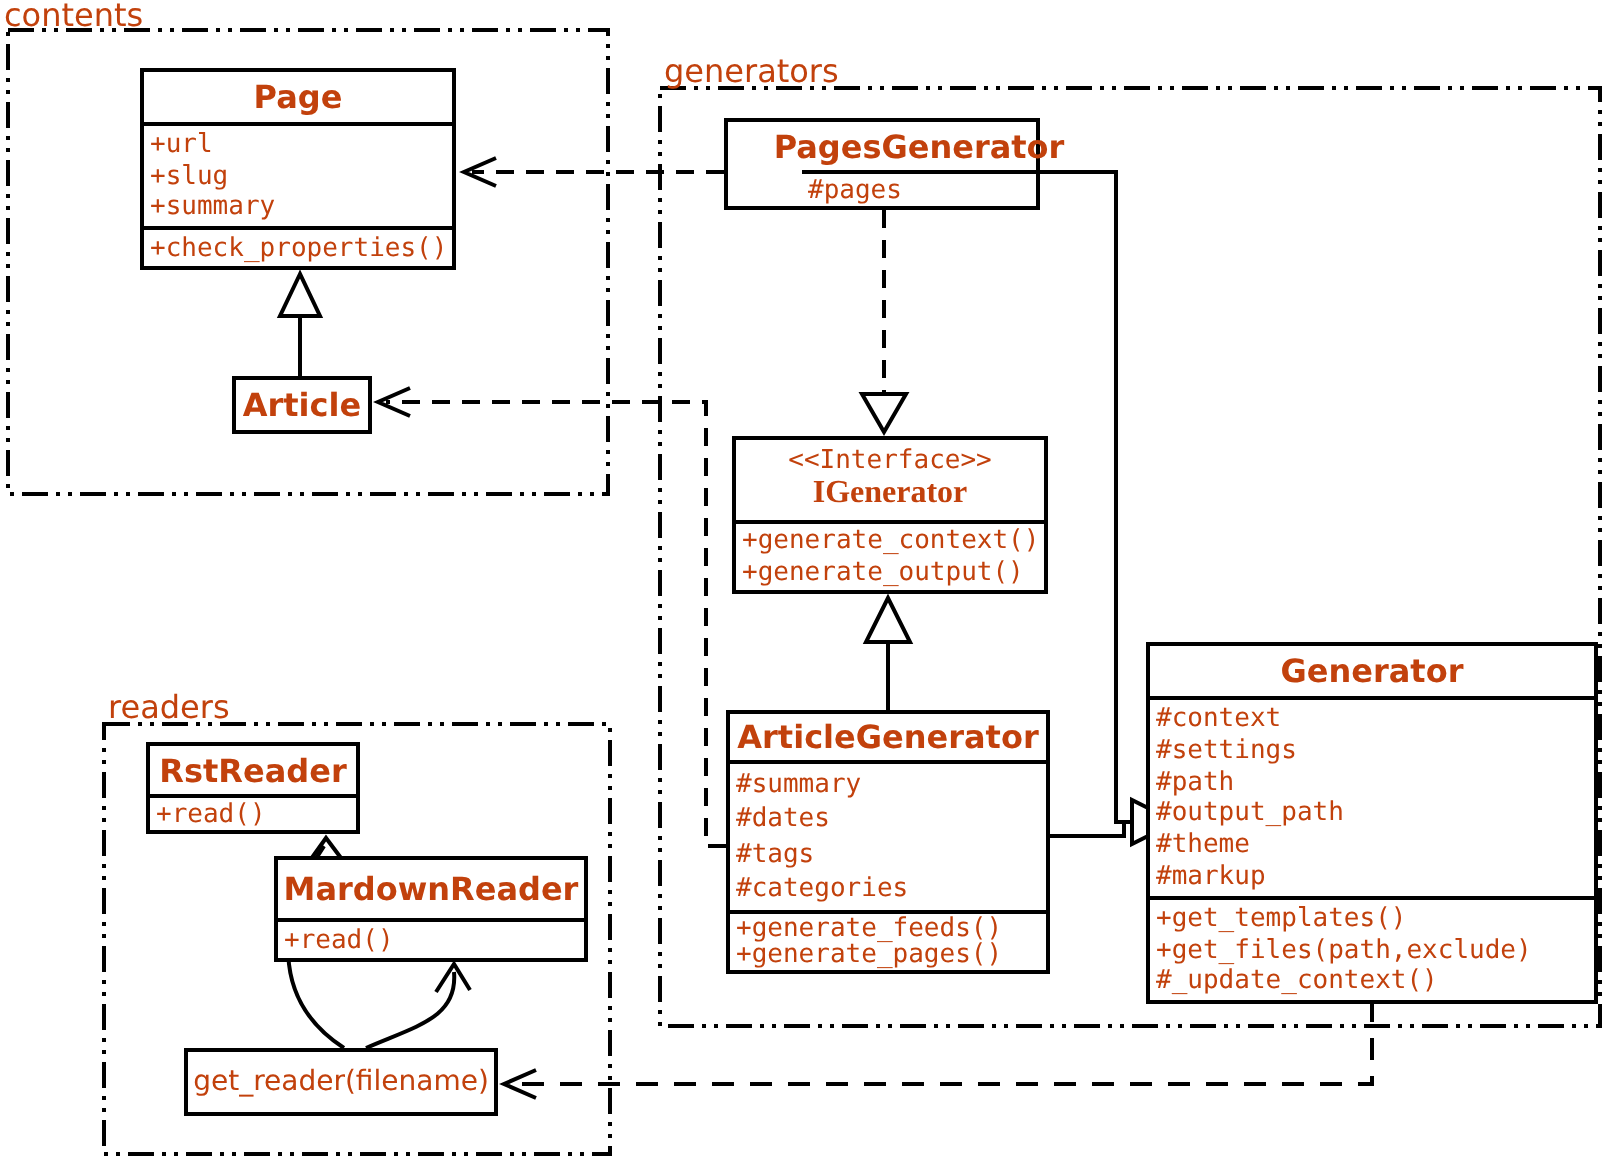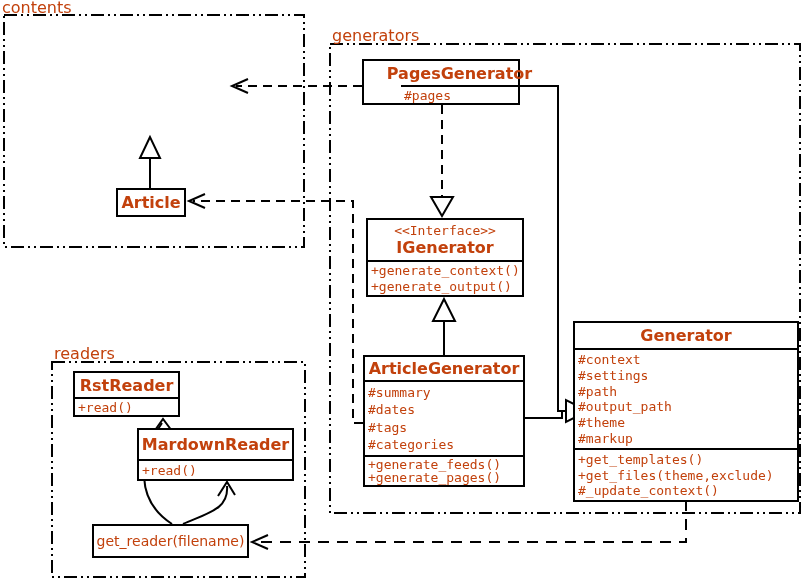--- a/index.html
+++ b/index.html
@@ -57,36 +57,47 @@
     <polyline points="153,433 163,419 172,431" fill="none" stroke="#000" stroke-width="2"></polyline>
 
     <path d="M 183 524 C 208 513 229 509 227 486" fill="none" stroke="#000" stroke-width="2"></path>
     <polyline points="218,496 227,482 235,495" fill="none" stroke="#000" stroke-width="2"></polyline>
   </svg>
 
   <div class="pkg-label" style="left:2px;top:0;">contents</div>
   <div class="pkg-label" style="left:332px;top:28px;">generators</div>
   <div class="pkg-label" style="left:54px;top:346px;">readers</div>
 
+  <div class="cls" style="left:70px;top:34px;width:158px;height:101px;">
+    <div class="cls-title" style="height:25px;">Page</div>
+    <div class="cls-sec" style="height:52px;">
+      <div class="member">+url</div>
+      <div class="member">+slug</div>
+      <div class="member">+summary</div>
+    </div>
+    <div class="cls-sec" style="flex:1 1 auto;">
+      <div class="member">+check_properties()</div>
+    </div>
+  </div>
 
   <div class="cls" style="left:116px;top:188px;width:70px;height:29px;">
     <div class="cls-title" style="flex:1 1 auto;">Article</div>
   </div>
 
   <div class="cls" style="left:362px;top:59px;width:158px;height:46px;padding-left:37px;">
     <div class="cls-title" style="height:24px;">PagesGenerator</div>
     <div class="cls-sec" style="flex:1 1 auto;">
       <div class="member">#pages</div>
     </div>
   </div>
 
   <div class="cls" style="left:366px;top:218px;width:158px;height:79px;">
     <div style="height:40px;display:flex;flex-direction:column;justify-content:center;">
       <div class="stereotype">&lt;&lt;Interface&gt;&gt;</div>
-      <div class="cls-title" style="height:18px;">IGenerator</div>
+      <div class="cls-title" style="height:18px;font-family:Liberation Serif, serif;">IGenerator</div>
     </div>
     <div class="cls-sec" style="flex:1 1 auto;">
       <div class="member">+generate_context()</div>
       <div class="member">+generate_output()</div>
     </div>
   </div>
 
   <div class="cls" style="left:363px;top:355px;width:162px;height:132px;">
     <div class="cls-title" style="height:23px;">ArticleGenerator</div>
     <div class="cls-sec" style="height:75px;">
@@ -106,21 +117,21 @@
     <div class="cls-sec" style="height:100px;">
       <div class="member">#context</div>
       <div class="member">#settings</div>
       <div class="member">#path</div>
       <div class="member">#output_path</div>
       <div class="member">#theme</div>
       <div class="member">#markup</div>
     </div>
     <div class="cls-sec" style="flex:1 1 auto;">
       <div class="member">+get_templates()</div>
-      <div class="member">+get_files(theme,exclude)</div>
+      <div class="member">+get_files(path,exclude)</div>
       <div class="member">#_update_context()</div>
     </div>
   </div>
 
   <div class="cls" style="left:73px;top:371px;width:107px;height:46px;">
     <div class="cls-title" style="height:24px;">RstReader</div>
     <div class="cls-sec" style="flex:1 1 auto;">
       <div class="member">+read()</div>
     </div>
   </div>

